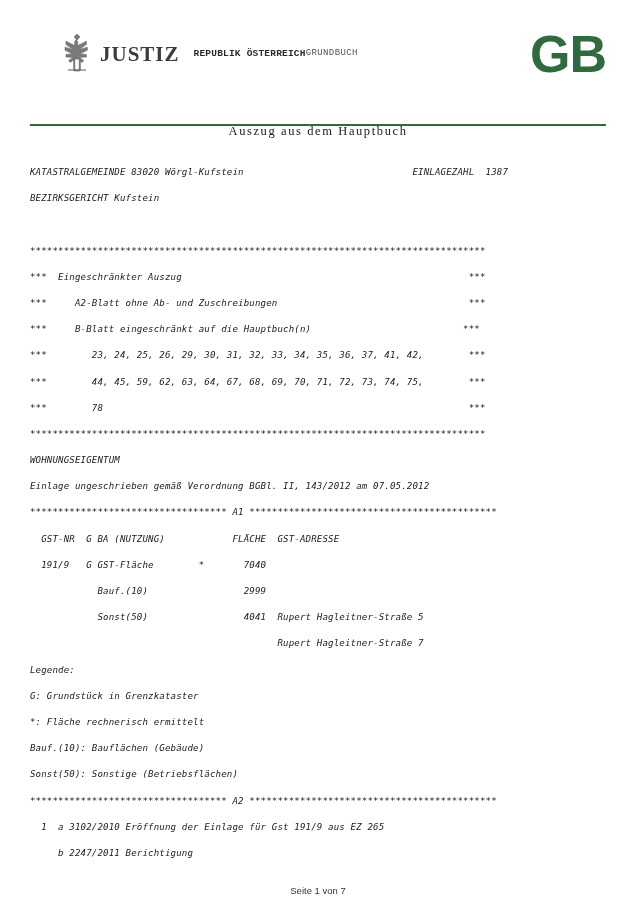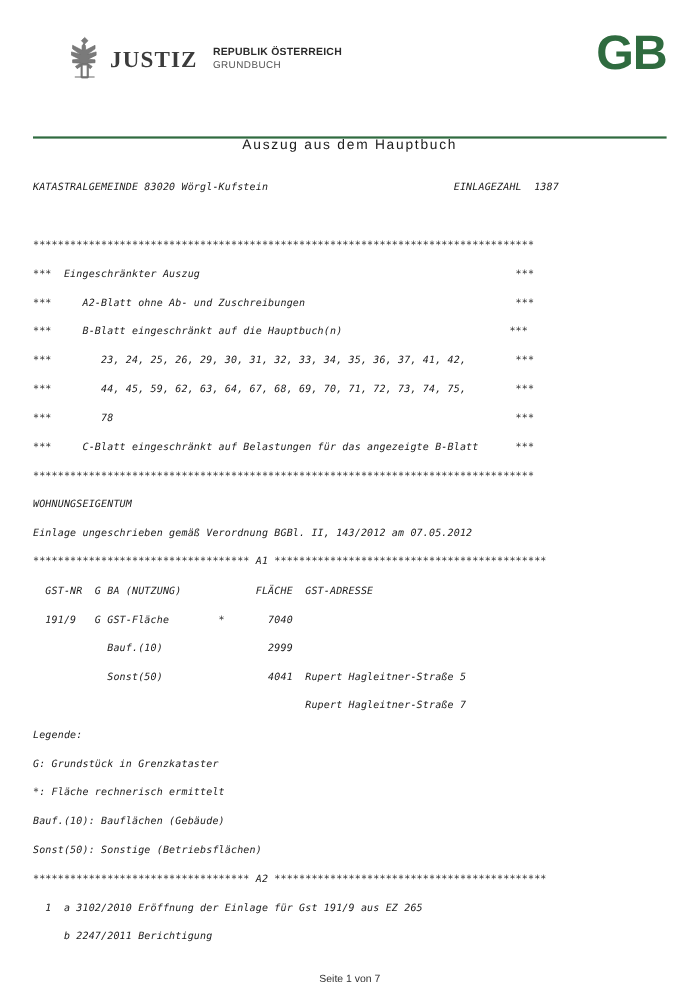--- a/index.html
+++ b/index.html
@@ -51,60 +51,59 @@
     font-family: "Liberation Serif", serif;
     font-size: 21px;
     letter-spacing: 1px;
     font-weight: bold;
     color: #3c3c3c;
     line-height: 1;
   }
   .rep-block {
     margin-left: 14px;
     display: flex;
-    flex-direction: column;
     justify-content: center;
-    font-family: Liberation Sans, sans-serif;
+    font-family: Liberation Mono, monospace;
   }
   .rep-line1 {
     font-size: 9.5px;
     font-weight: bold;
     letter-spacing: 0.2px;
     color: #2b2b2b;
     line-height: 1.25;
   }
   .rep-line2 {
     font-size: 9px;
     letter-spacing: 0.4px;
     color: #555;
     line-height: 1.25;
   }
   .gb-mark {
     position: absolute;
     right: 0;
     top: 0;
     font-family: "Liberation Sans", sans-serif;
-    font-size: 44px;
+    font-size: 52px;
     font-weight: bold;
     color: #2f6b3f;
     letter-spacing: -1px;
   }
   .rule {
     position: absolute;
     left: 30px;
     right: 30px;
     top: 100px;
     border-top: 2px solid #2f6b3f;
   }
 
   
   .doc-title {
     margin-top: 22px;
     text-align: center;
-    font-family: Liberation Sans, sans-serif;
+    font-family: Liberation Serif, serif;
     font-size: 12.5px;
     letter-spacing: 1.6px;
     color: #1a1a1a;
   }
 
   
   .body-text {
     margin: 14px 30px 0 30px;
     font-family: "DejaVu Sans Mono", monospace;
     font-size: 9.1px;
@@ -158,29 +157,29 @@
       </div>
     </div>
     <div class="gb-mark">GB</div>
   </div>
   <div class="rule"></div>
 
   <div class="doc-title">Auszug  aus  dem  Hauptbuch</div>
 
   <div class="body-text">
 <div class="blk">KATASTRALGEMEINDE 83020 Wörgl-Kufstein                              EINLAGEZAHL  1387</div>
+<div class="blk">BEZIRKSGERICHT Kufstein</div>
 <div class="gap"></div>
 <div class="blk">*********************************************************************************</div>
 <div class="blk">***  Eingeschränkter Auszug                                                   ***</div>
 <div class="blk">***     A2-Blatt ohne Ab- und Zuschreibungen                                  ***</div>
 <div class="blk">***     B-Blatt eingeschränkt auf die Hauptbuch(n)                           ***</div>
 <div class="blk">***        23, 24, 25, 26, 29, 30, 31, 32, 33, 34, 35, 36, 37, 41, 42,        ***</div>
 <div class="blk">***        44, 45, 59, 62, 63, 64, 67, 68, 69, 70, 71, 72, 73, 74, 75,        ***</div>
 <div class="blk">***        78                                                                 ***</div>
-<div class="blk">***     C-Blatt eingeschränkt auf Belastungen für das angezeigte B-Blatt      ***</div>
 <div class="blk">*********************************************************************************</div>
 <div class="blk">WOHNUNGSEIGENTUM</div>
 <div class="blk">Einlage ungeschrieben gemäß Verordnung BGBl. II, 143/2012 am 07.05.2012</div>
 <div class="blk">*********************************** A1 ********************************************</div>
 <div class="blk">  GST-NR  G BA (NUTZUNG)            FLÄCHE  GST-ADRESSE</div>
 <div class="blk">  191/9   G GST-Fläche        *       7040</div>
 <div class="blk">            Bauf.(10)                 2999</div>
 <div class="blk">            Sonst(50)                 4041  Rupert Hagleitner-Straße 5</div>
 <div class="blk">                                            Rupert Hagleitner-Straße 7</div>
 <div class="blk">Legende:</div>

